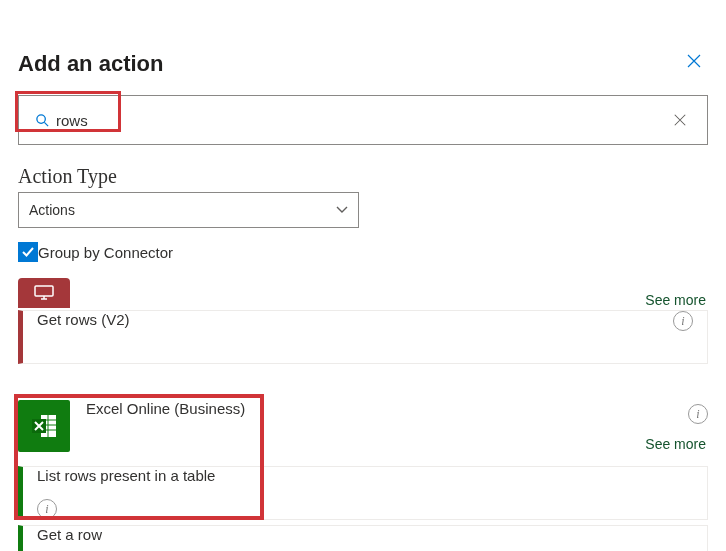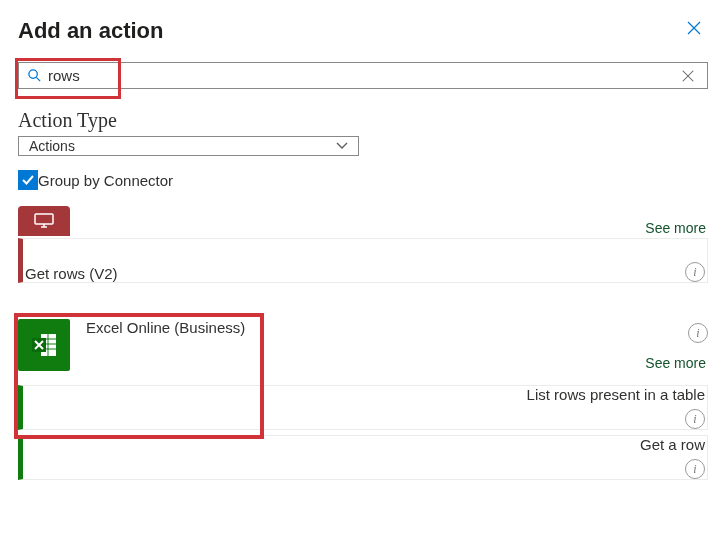--- a/index.html
+++ b/index.html
@@ -10,39 +10,40 @@
       padding: 18px;
       background: #fff;
       color: #323130;
       overflow: hidden;
     }
     .header {
       display: flex;
       justify-content: space-between;
       align-items: flex-start;
       margin-bottom: 18px;
+      margin-top: 33px;
     }
     .title {
       font-size: 22px;
       font-weight: 600;
       color: #201f1e;
     }
     .close-btn {
       font-size: 20px;
       color: #0078d4;
       cursor: pointer;
       padding: 2px 6px;
       font-weight: 300;
     }
     .search-wrap {
       border: 1px solid #8a8886;
-      height: 27px;
+      height: 50px;
       display: flex;
       align-items: center;
-      padding: 0 8px;
+      padding: 0 16px;
       margin-bottom: 20px;
       position: relative;
     }
     .search-icon { color: #0078d4; font-size: 15px; margin-right: 6px; }
     .search-input {
       border: none;
       outline: none;
       flex: 1;
       font-size: 15px;
       color: #323130;
@@ -52,21 +53,21 @@
     .hl-red {
       position: absolute;
       border: 3px solid #d13438;
       pointer-events: none;
       z-index: 10;
     }
     .hl-search { left: -4px; top: -5px; width: 106px; height: 41px; }
     .label { font-size: 20px; color: #323130; margin-bottom: 4px; display: block; font-family: Liberation Serif, serif; }
     .select {
       width: 341px;
-      height: 20px;
+      height: 36px;
       border: 1px solid #8a8886;
       display: flex;
       align-items: center;
       justify-content: space-between;
       padding: 8px 10px;
       font-size: 14px;
       margin-bottom: 14px;
       cursor: pointer;
       background: #fff;
     }
@@ -84,24 +85,24 @@
     .conn-tile {
       width: 52px; height: 30px;
       background: #a4373a;
       border-radius: 4px 4px 0 0;
       display: flex; align-items: center; justify-content: center;
       margin-left: 0;
     }
     .see-more { color: #14532d; font-size: 14px; cursor: pointer; padding-right: 2px; }
     .action-card {
       border: 1px solid #edebe9;
-      height: 45px;
-      display: flex;
-      align-items: flex-end;
-      padding: 0 2px;
+      height: 54px;
+      display: flex;
+      align-items: flex-start;
+      padding: 0 14px;
       border-left: 5px solid transparent;
       margin-bottom: 5px;
       position: relative;
       background: #fff;
       cursor: pointer;
     }
     .accent-red { border-left-color: #a4373a; }
     .accent-green { border-left-color: #107c10; flex-direction: column; }
     .action-label { flex: 1; font-size: 15px; color: #323130; }
     .info-ic {

